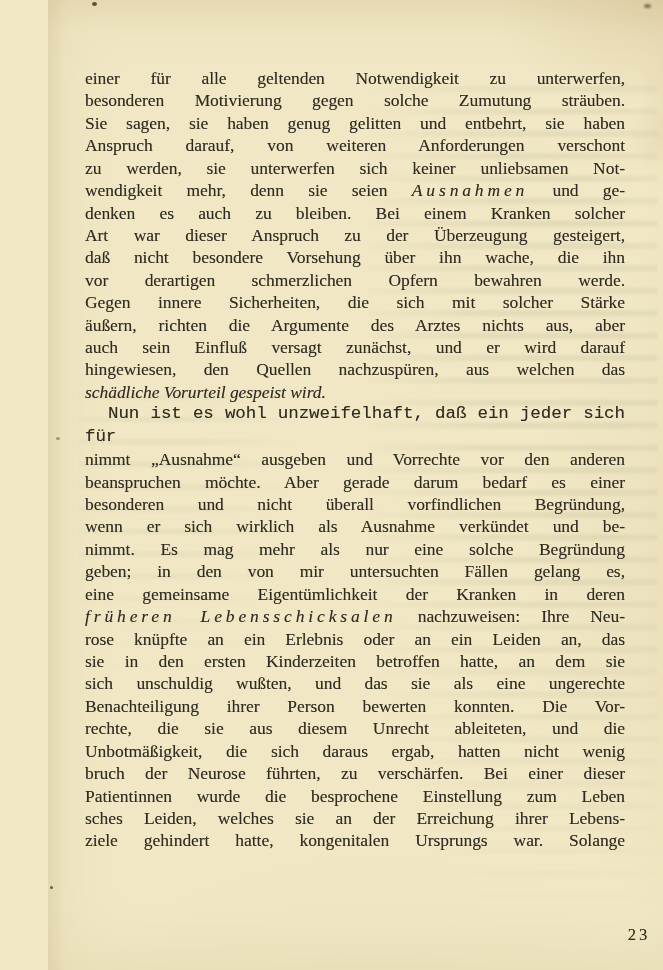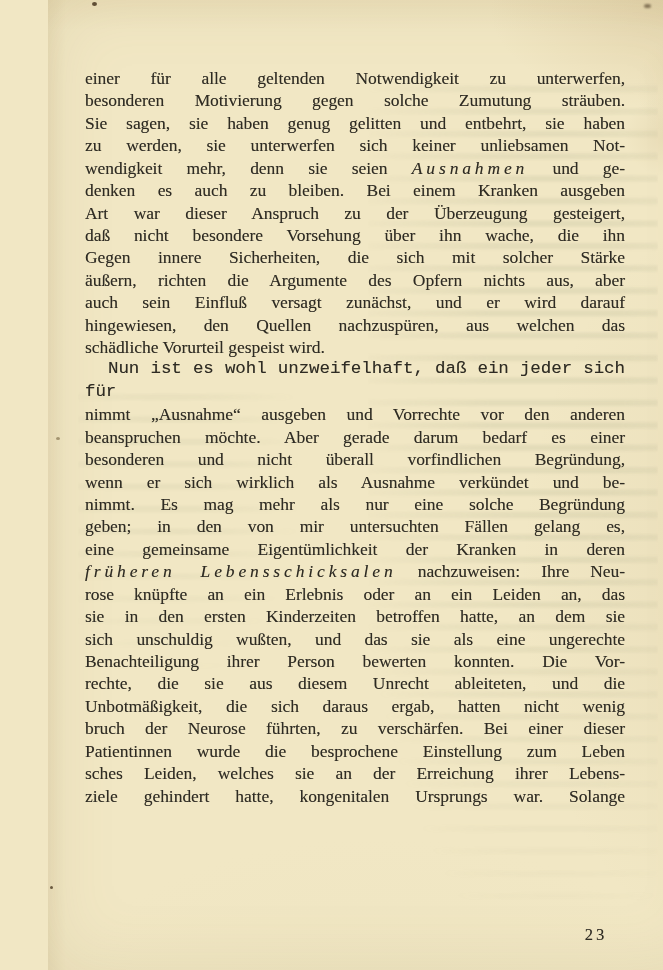--- a/index.html
+++ b/index.html
@@ -42,25 +42,25 @@
     -webkit-mask-image: radial-gradient(ellipse at 40% 30%, #000 20%, transparent 75%);
     mask-image: radial-gradient(ellipse at 40% 30%, #000 20%, transparent 75%);
   }
   .text-block {
     position: absolute; left: 37px; top: 67px; width: 540px;
     font-size: 17.4px; line-height: 22.42px;
     color: var(--ink, #2e2b23);
     text-shadow: 0.25px 0.25px 0 rgba(40,36,28,0.38);
   }
   .line { text-align: justify; text-align-last: justify; white-space: normal; }
-  .line.end { text-align-last: left; }
+  .line.end { text-align-last: left; font-style: italic; }
   .line.ind { text-indent: 23px; font-family: Liberation Mono, monospace; }
   .gesperrt { letter-spacing: 0.225em; font-style: italic; }
   .page-number {
-    position: absolute; left: 531px; top: 925px; width: 34px;
+    position: absolute; left: 574px; top: 925px; width: 34px;
     font-size: 16.5px; letter-spacing: 3px; text-align: center;
     color: var(--ink, #2e2b23);
     text-shadow: 0.25px 0.25px 0 rgba(40,36,28,0.35);
   }
   .speck { position: absolute; border-radius: 50%; pointer-events: none; }
   .speck.s1 { left: 44px;  top: 2px;   width: 5px; height: 4px; background: #5f4e35; filter: blur(0.4px); }
   .speck.s2 { left: 596px; top: 4px;   width: 7px; height: 4px; background: #6d5c41; filter: blur(0.8px); opacity: .8; }
   .speck.s3 { left: 627px; top: 0px;   width: 4px; height: 3px; background: #7a6848; filter: blur(0.6px); opacity: .7; }
   .speck.s4 { left: 2px;   top: 886px; width: 3px; height: 3px; background: #6a5a40; filter: blur(0.4px); }
   .speck.s5 { left: 655px; top: 86px;  width: 5px; height: 8px; background: #b5a37c; filter: blur(1px); opacity: .8; }
@@ -77,27 +77,29 @@
   <div class="speck s2"></div>
   <div class="speck s3"></div>
   <div class="speck s4"></div>
   <div class="speck s5"></div>
   <div class="speck s6"></div>
 
   <div class="text-block">
       <div class="line"><span>einer für alle geltenden Notwendigkeit zu unterwerfen,</span></div>
       <div class="line"><span>besonderen Motivierung gegen solche Zumutung sträuben.</span></div>
       <div class="line"><span>Sie sagen, sie haben genug gelitten und entbehrt, sie haben</span></div>
+      <div class="line"><span>Anspruch darauf, von weiteren Anforderungen verschont</span></div>
       <div class="line"><span>zu werden, sie unterwerfen sich keiner unliebsamen Not-</span></div>
       <div class="line"><span>wendigkeit mehr, denn sie seien </span><span class="gesperrt">Ausnahmen</span><span> und ge-</span></div>
-      <div class="line"><span>denken es auch zu bleiben. Bei einem Kranken ausgeben</span></div>
+      <div class="line"><span>denken es auch zu bleiben. Bei einem Kranken solcher</span></div>
       <div class="line"><span>Art war dieser Anspruch zu der Überzeugung gesteigert,</span></div>
       <div class="line"><span>daß nicht besondere Vorsehung über ihn wache, die ihn</span></div>
+      <div class="line"><span>vor derartigen schmerzlichen Opfern bewahren werde.</span></div>
       <div class="line"><span>Gegen innere Sicherheiten, die sich mit solcher Stärke</span></div>
-      <div class="line"><span>äußern, richten die Argumente des Opfern nichts aus, aber</span></div>
+      <div class="line"><span>äußern, richten die Argumente des Arztes nichts aus, aber</span></div>
       <div class="line"><span>auch sein Einfluß versagt zunächst, und er wird darauf</span></div>
       <div class="line"><span>hingewiesen, den Quellen nachzuspüren, aus welchen das</span></div>
       <div class="line end"><span>schädliche Vorurteil gespeist wird.</span></div>
       <div class="line ind"><span>Nun ist es wohl unzweifelhaft, daß ein jeder sich für</span></div>
       <div class="line"><span>nimmt „Ausnahme“ ausgeben und Vorrechte vor den anderen</span></div>
       <div class="line"><span>beanspruchen möchte. Aber gerade darum bedarf es einer</span></div>
       <div class="line"><span>besonderen und nicht überall vorfindlichen Begründung,</span></div>
       <div class="line"><span>wenn er sich wirklich als Ausnahme verkündet und be-</span></div>
       <div class="line"><span>nimmt. Es mag mehr als nur eine solche Begründung</span></div>
       <div class="line"><span>geben; in den von mir untersuchten Fällen gelang es,</span></div>

